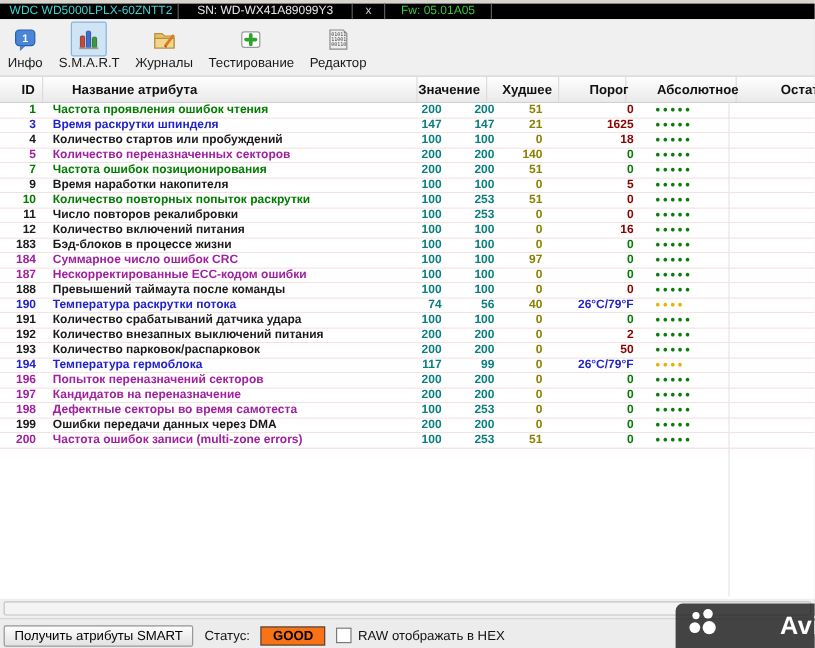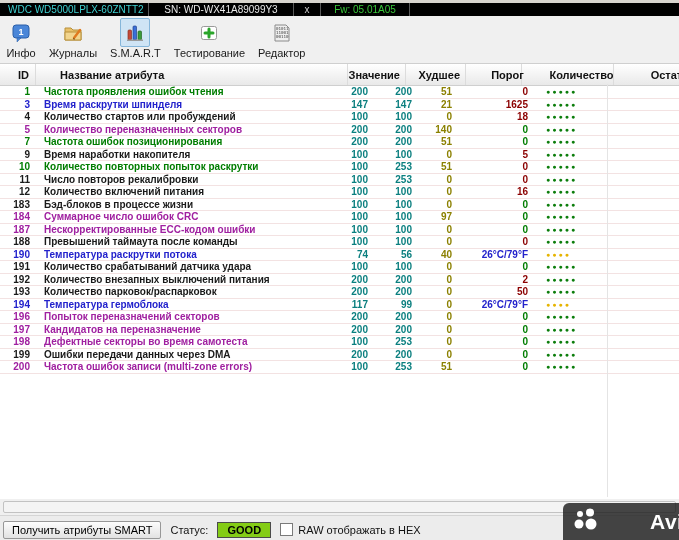--- a/index.html
+++ b/index.html
@@ -54,21 +54,21 @@
   .c-thr{color:#8b8000;}
   .rc-red{color:#8b0000;} .rc-green{color:#007d00;} .rc-blue{color:#2222cc;}
   .dc-green{color:#0b7d0b;} .dc-yellow{color:#e6b400;}
 
   
   .pstrip{height:10px;margin:2px 3px;background:#f4f4f4;border:1px solid #c2c2c2;border-radius:2px;}
 
   
   .statusbar{height:27px;background:#ececec;border-top:1px solid #d5d5d5;display:flex;align-items:center;padding-left:3px;gap:9px;font-size:11px;color:#111;}
   .sbtn{padding:2px 8px;background:linear-gradient(#fdfdfd,#e2e2e2);border:1px solid #979797;border-radius:2px;font-size:11px;white-space:nowrap;text-align:center;}
-  .good{min-width:44px;text-align:center;background:#84cc16;border:1px solid #4b4b4b;color:#000;font-weight:bold;padding:1px 4px;}
+  .good{min-width:44px;text-align:center;background:#f97316;border:1px solid #4b4b4b;color:#000;font-weight:bold;padding:1px 4px;}
   .cbwrap{display:flex;align-items:center;gap:5px;}
   .cb{width:11px;height:11px;background:#fff;border:1px solid #7a7a7a;display:inline-block;}
 
   
   .watermark{position:absolute;right:0;bottom:0;width:106px;height:37px;background:rgba(25,25,25,0.8);
     border-top-left-radius:6px;display:flex;align-items:center;gap:7px;padding-left:10px;color:#fff;}
   .watermark .wm-text{font-size:21px;font-weight:bold;letter-spacing:0.5px;margin-left:44px;}
 </style>
 </head>
 <body>
@@ -89,41 +89,41 @@
     <div class="tbtn">
       <span class="ic">
         <svg width="22" height="22" viewBox="0 0 22 22">
           <rect x="3" y="3" width="16" height="13" rx="3" fill="#4a86d8" stroke="#2a5fa8"></rect>
           <path d="M7 16 l0 4 4 -4 z" fill="#4a86d8" stroke="#2a5fa8" stroke-width="0.5"></path>
           <text x="11" y="13" fill="#ffffff" font-size="9" font-weight="bold" text-anchor="middle" font-family="Liberation Sans,sans-serif">1</text>
         </svg>
       </span>
       <span class="lbl">Инфо</span>
     </div>
+    <div class="tbtn selected">
+      <span class="ic">
+        <svg width="22" height="22" viewBox="0 0 22 22">
+          <rect x="4" y="8" width="3.5" height="10" rx="1" fill="#c44a3a" stroke="#8a2f24" stroke-width="0.7"></rect>
+          <rect x="9" y="4" width="3.5" height="14" rx="1" fill="#3a6fd8" stroke="#24448a" stroke-width="0.7"></rect>
+          <rect x="14" y="9" width="3.5" height="9" rx="1" fill="#3a9a3a" stroke="#246824" stroke-width="0.7"></rect>
+          <rect x="3" y="17.5" width="16" height="1.5" fill="#9a9a9a"></rect>
+        </svg>
+      </span>
+      <span class="lbl">S.M.A.R.T</span>
+    </div>
     <div class="tbtn">
       <span class="ic">
         <svg width="22" height="22" viewBox="0 0 22 22">
           <path d="M3 6 h6 l2 2 h8 v10 H3 z" fill="#e8c06a" stroke="#b8903a"></path>
           <path d="M3 10 h16 v8 H3 z" fill="#f2d58e" stroke="#b8903a"></path>
           <path d="M12 16 L18 8" stroke="#e07a1f" stroke-width="2.4" stroke-linecap="round"></path>
           <path d="M11.2 17.2 l2 0.4 -1.6 -1.8 z" fill="#5a4a2a"></path>
         </svg>
       </span>
       <span class="lbl">Журналы</span>
-    </div>
-    <div class="tbtn selected">
-      <span class="ic">
-        <svg width="22" height="22" viewBox="0 0 22 22">
-          <rect x="4" y="8" width="3.5" height="10" rx="1" fill="#c44a3a" stroke="#8a2f24" stroke-width="0.7"></rect>
-          <rect x="9" y="4" width="3.5" height="14" rx="1" fill="#3a6fd8" stroke="#24448a" stroke-width="0.7"></rect>
-          <rect x="14" y="9" width="3.5" height="9" rx="1" fill="#3a9a3a" stroke="#246824" stroke-width="0.7"></rect>
-          <rect x="3" y="17.5" width="16" height="1.5" fill="#9a9a9a"></rect>
-        </svg>
-      </span>
-      <span class="lbl">S.M.A.R.T</span>
     </div>
     <div class="tbtn">
       <span class="ic">
         <svg width="22" height="22" viewBox="0 0 22 22">
           <rect x="3.5" y="4.5" width="15" height="13" rx="2" fill="#ffffff" stroke="#9a9a9a"></rect>
           <path d="M11 7 v8 M7 11 h8" stroke="#2aa52a" stroke-width="3" stroke-linecap="round"></path>
         </svg>
       </span>
       <span class="lbl">Тестирование</span>
     </div>
@@ -139,21 +139,21 @@
       <span class="lbl">Редактор</span>
     </div>
   </div>
 
   <div class="thead">
     <div class="hc h-id">ID</div>
     <div class="hc h-name">Название атрибута</div>
     <div class="hc h-num">Значение</div>
     <div class="hc h-num">Худшее</div>
     <div class="hc h-ctr">Порог</div>
-    <div class="hc h-ctr">Количество</div>
+    <div class="hc h-ctr">Абсолютное</div>
     <div class="hc h-ctr">Остаток</div>
     <div class="hc h-fill"></div>
   </div>
 
   <div class="tbody">
   <div class="trow">
     <div class="c-id nc-green">1</div>
     <div class="c-name nc-green">Частота проявления ошибок чтения</div>
     <div class="c-val">200</div>
     <div class="c-worst">200</div>

